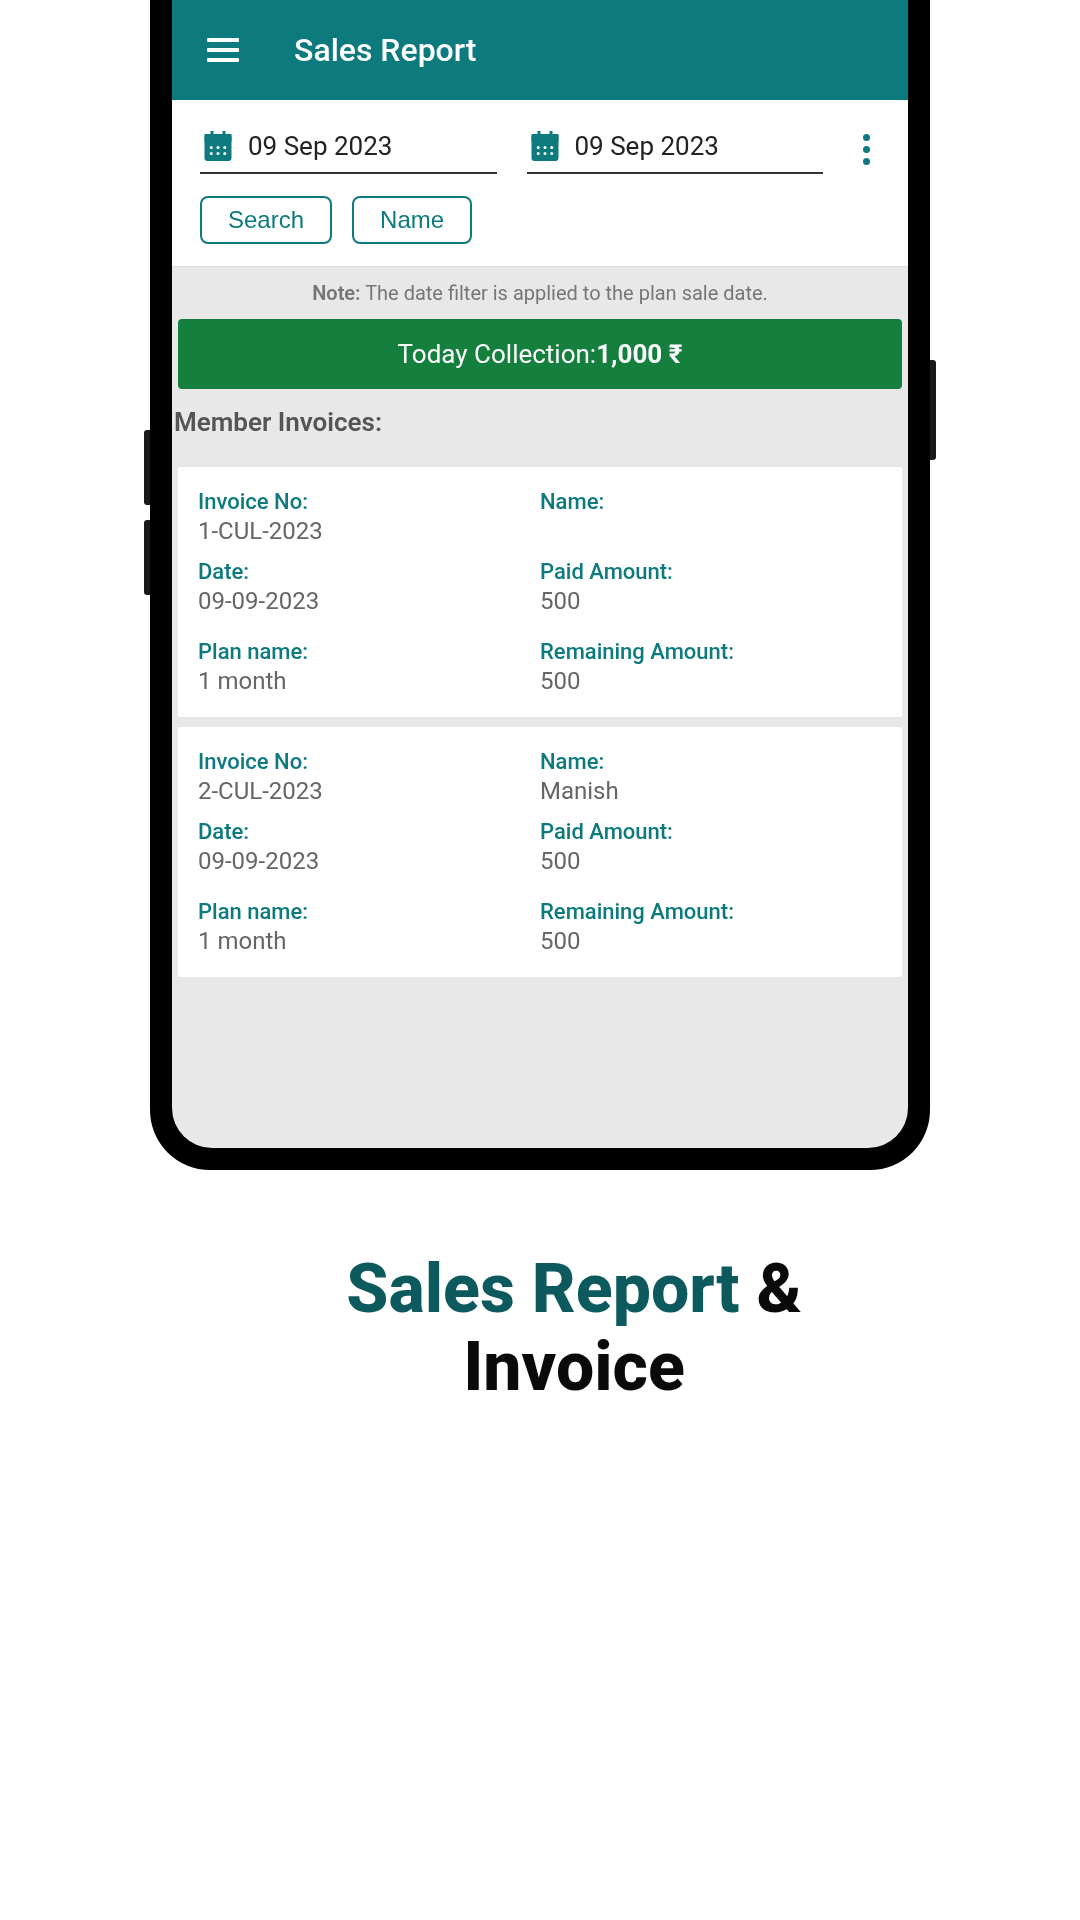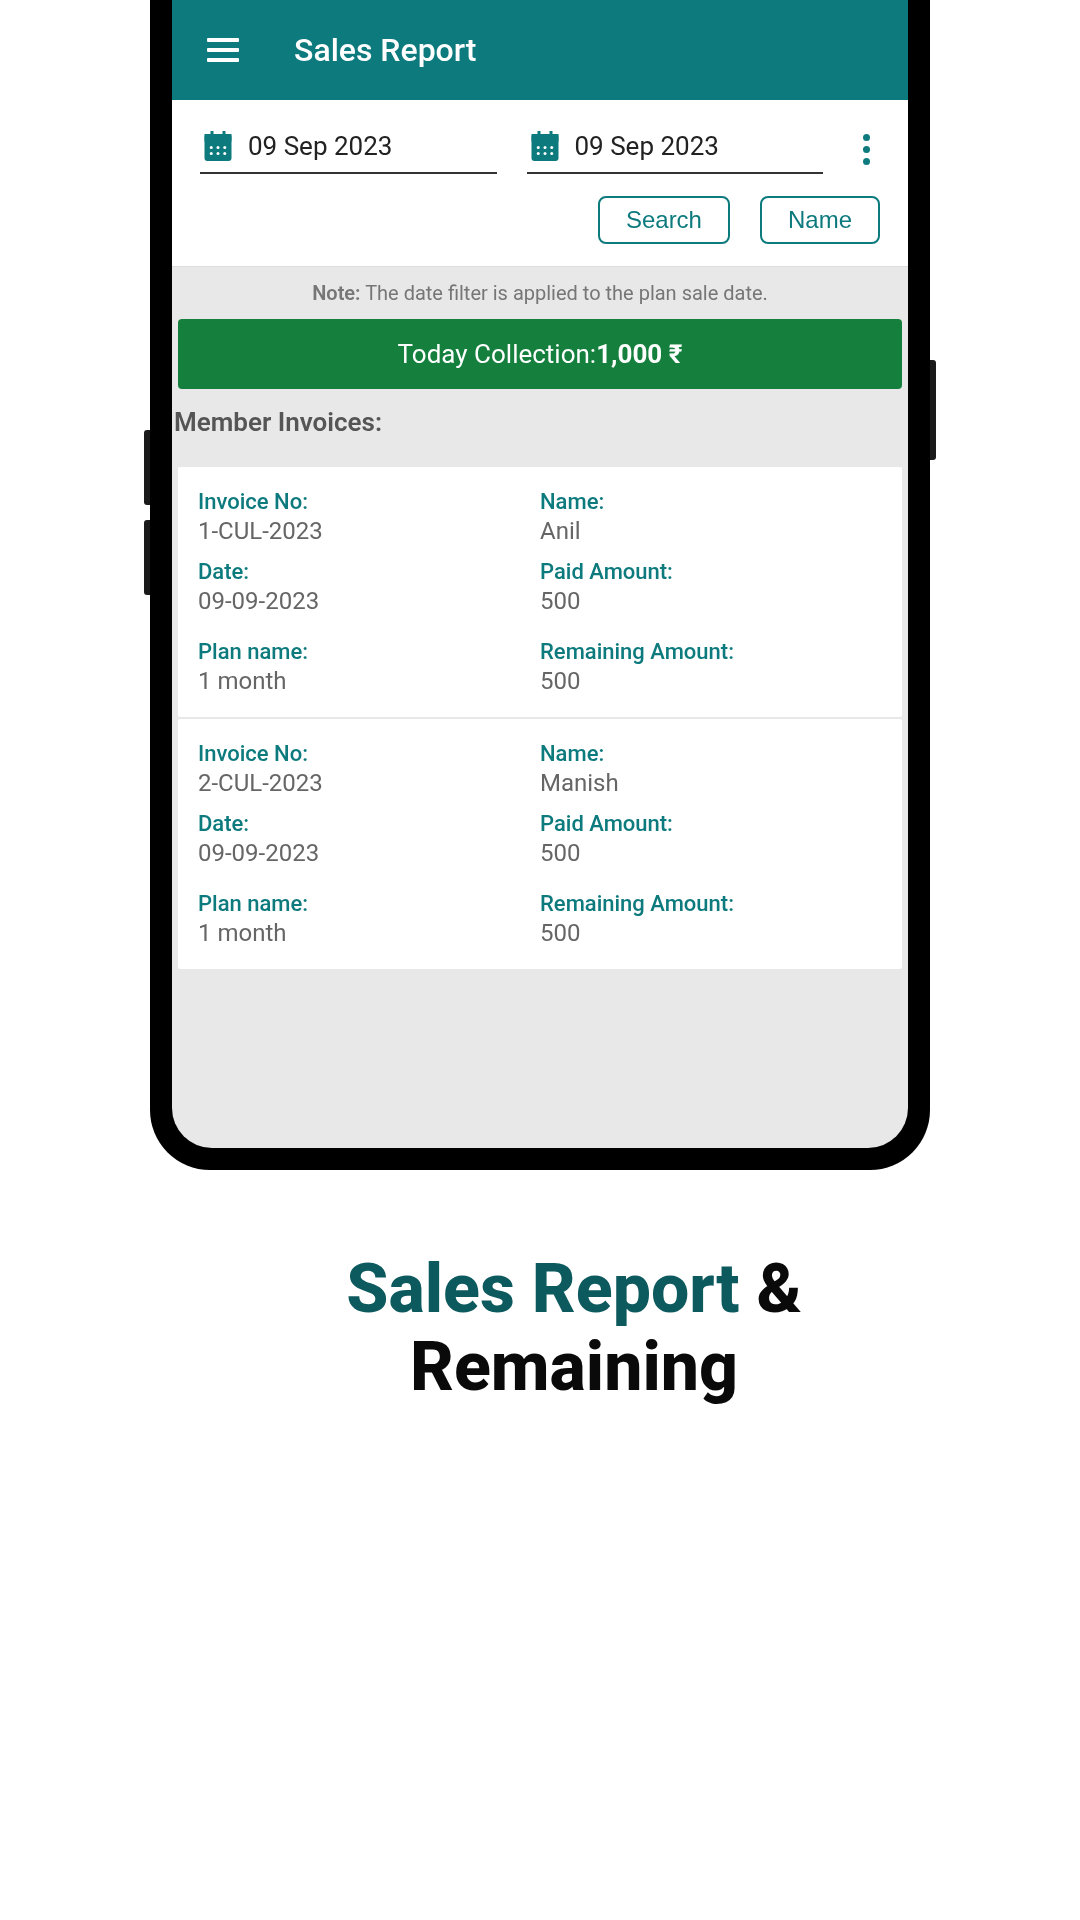--- a/index.html
+++ b/index.html
@@ -91,22 +91,21 @@
       cursor: pointer;
     }
     .kebab span {
       width: 7px;
       height: 7px;
       background: #0d7a7e;
       border-radius: 50%;
     }
     .button-row {
       display: flex;
-      justify-content: flex-end;
-      gap: 30px;
+      gap: 20px;
       margin-top: 22px;
     }
     .btn-outline {
       border: 2px solid #0d7a7e;
       background: #fff;
       color: #0d7a7e;
       font-size: 24px;
       padding: 8px 26px;
       border-radius: 8px;
       cursor: pointer;
@@ -134,21 +133,21 @@
     }
     .section-header {
       font-size: 26px;
       font-weight: 600;
       color: #555;
       padding: 18px 10px 14px 2px;
     }
     .invoice-list {
       display: flex;
       flex-direction: column;
-      gap: 2px;
+      gap: 10px;
       padding: 16px 6px;
     }
     .invoice-card {
       background: #fff;
       padding: 22px 20px;
       border-radius: 2px;
     }
     .inv-row {
       display: flex;
       margin-bottom: 14px;
@@ -281,21 +280,20 @@
 
     <div class="invoice-list" id="invoice-list">
         <div class="invoice-card">
           <div class="inv-row">
             <div class="inv-cell">
               <div class="inv-label">Invoice No:</div>
               <div class="inv-value">1-CUL-2023</div>
             </div>
             <div class="inv-cell">
               <div class="inv-label">Name:</div>
-              <div class="inv-value">Anil</div>
             </div>
           </div>
           <div class="inv-row">
             <div class="inv-cell">
               <div class="inv-label">Date:</div>
               <div class="inv-value">09-09-2023</div>
             </div>
             <div class="inv-cell">
               <div class="inv-label">Paid Amount:</div>
               <div class="inv-value">500</div>
@@ -344,14 +342,14 @@
             </div>
           </div>
         </div>
       </div>
 
   </div>
 </div>
 
 <div class="marketing-caption">
   <span class="accent">Sales Report</span><span class="dark"> &amp;</span><br>
-  <span class="dark">Remaining</span>
+  <span class="dark">Invoice</span>
 </div>
 
 </body></html>

